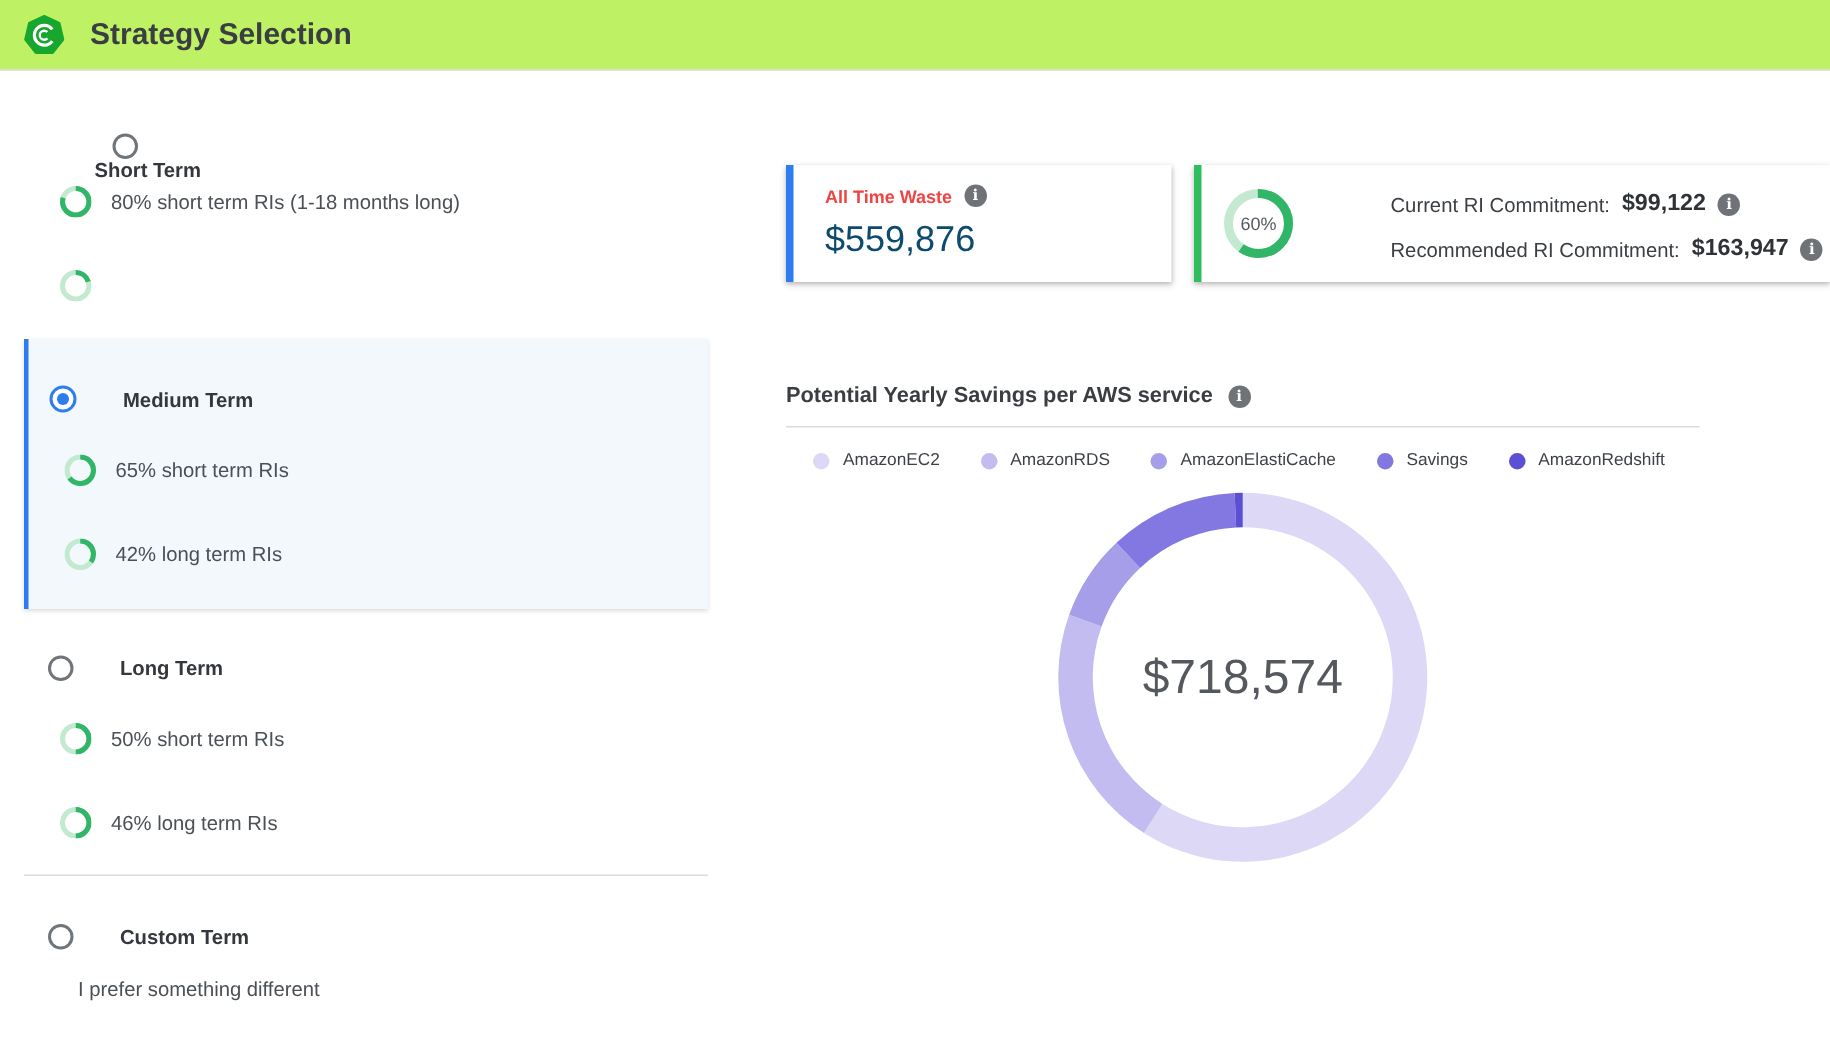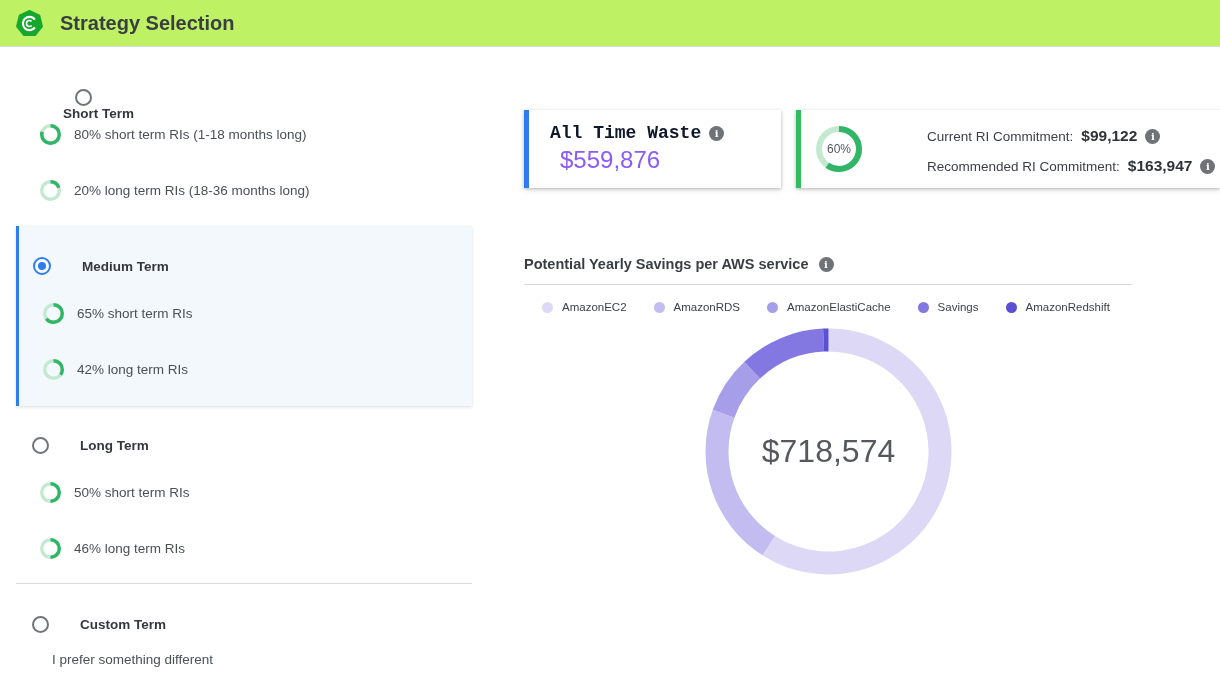--- a/index.html
+++ b/index.html
@@ -27,22 +27,22 @@
     background:#f3f8fc; border-left:3px solid #2e7df0; box-shadow:0 1px 3px rgba(0,0,0,0.14); }
   .panel-divider { position:absolute; left:16px; width:456px; height:1px; background:#d9dbdd; }
   .custom-desc { position:absolute; left:52px; top:652px; font-size:13.5px; color:#4b5056; }
 
   
   .card { position:absolute; top:110px; height:78px; background:#fff;
     box-shadow:0 1px 3px rgba(0,0,0,0.22), 0 2px 6px rgba(0,0,0,0.10); }
   .card-waste { left:524px; width:257px; border-left:5px solid #2e7df0; }
   .card-commit { left:796px; width:424px; border-left:5px solid #2fbd60; }
   .card-title-row { position:absolute; left:21px; top:13px; display:flex; align-items:center; gap:8px; }
-  .card-title { font-size:18px; font-weight:700; color:#0f172a;font-family:Liberation Mono, monospace; }
-  .card-value { position:absolute; left:31px; top:36px; font-size:24px; color:#8b5cf6; }
+  .card-title { font-size:12px; font-weight:700; color:#ef4444; }
+  .card-value { position:absolute; left:21px; top:36px; font-size:24px; color:#0c4a6e; }
   .info { display:inline-flex; width:15px; height:15px; border-radius:50%; background:#6f7276;
     color:#fff; font-family:"DejaVu Serif", serif; font-weight:700; font-size:10px;
     align-items:center; justify-content:center; flex:0 0 auto; cursor:pointer; }
   .gauge-wrap { position:absolute; left:15px; top:16px; width:46px; height:46px; }
   .gauge-label { position:absolute; left:0; top:0; width:46px; height:46px; display:flex;
     align-items:center; justify-content:center; font-size:12px; color:#55595e; }
   .commit-row { position:absolute; left:126px; display:flex; align-items:center; gap:8px; white-space:nowrap; }
   .commit-label { font-size:13.5px; color:#3b3f44; }
   .commit-value { font-size:15.5px; font-weight:700; color:#2f3337; }
 
@@ -81,21 +81,20 @@
         <circle cx="10.5" cy="10.5" r="8.8" fill="none" stroke="#c3e9d0" stroke-width="3.4"></circle>
         <circle cx="10.5" cy="10.5" r="8.8" fill="none" stroke="#31b567" stroke-width="3.4" pathLength="100" stroke-dasharray="80 20" stroke-dashoffset="25"></circle>
       </svg>
     <span class="sub-label">80% short term RIs (1-18 months long)</span>
   </div>
   <div class="sub-row" style="left:40px; top:179px;">
     <svg width="21" height="21" viewBox="0 0 21 21">
         <circle cx="10.5" cy="10.5" r="8.8" fill="none" stroke="#c3e9d0" stroke-width="3.4"></circle>
         <circle cx="10.5" cy="10.5" r="8.8" fill="none" stroke="#31b567" stroke-width="3.4" pathLength="100" stroke-dasharray="20 80" stroke-dashoffset="25"></circle>
       </svg>
-    <span class="sub-label">20% long term RIs (18-36 months long)</span>
   </div>
 
   <div class="medium-box"></div>
   <div class="opt-row" style="left:33px; top:257px;">
     <span class="radio-sel"></span>
     <span class="opt-label">Medium Term</span>
   </div>
   <div class="sub-row" style="left:43px; top:302px;">
     <svg width="21" height="21" viewBox="0 0 21 21">
         <circle cx="10.5" cy="10.5" r="8.8" fill="none" stroke="#c3e9d0" stroke-width="3.4"></circle>

